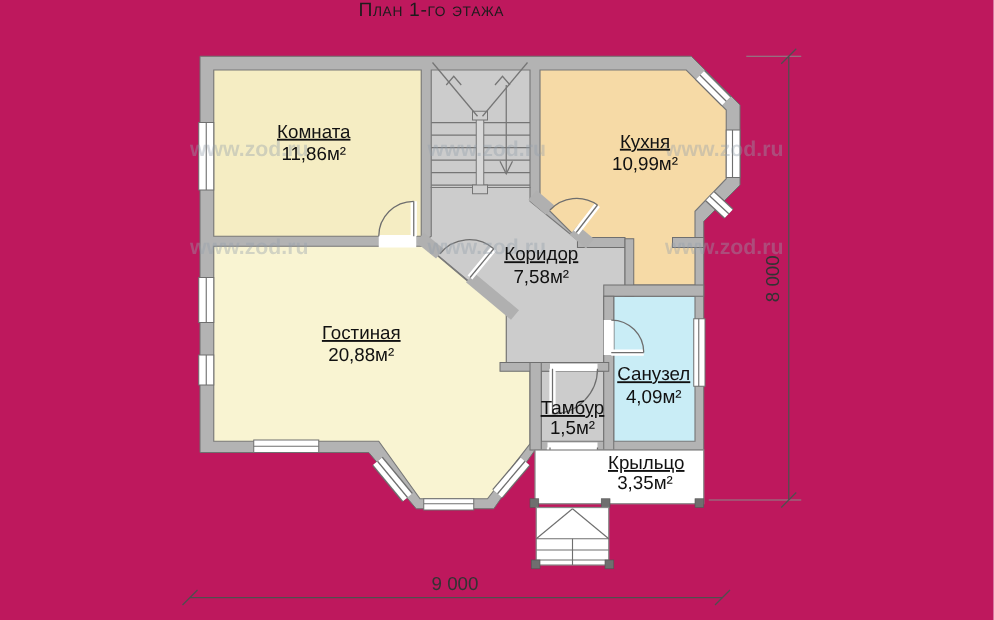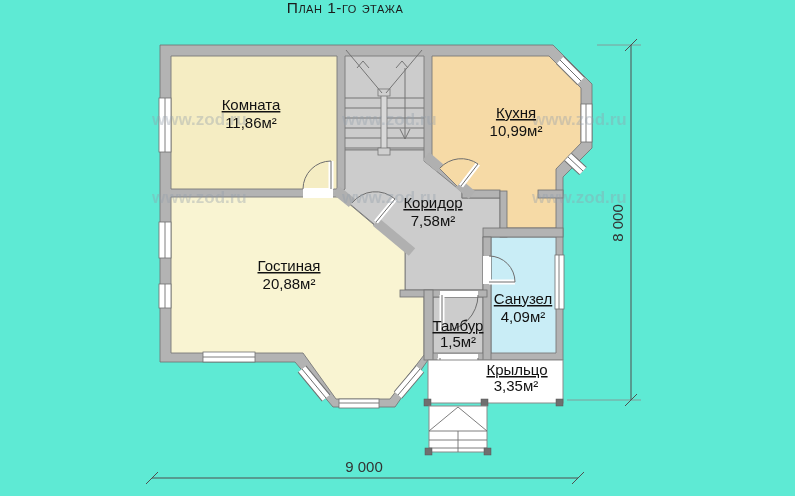--- a/index.html
+++ b/index.html
@@ -1,16 +1,16 @@
 <!DOCTYPE html>
 <html><head>
 <meta charset="utf-8">
 <style>
   html,body{margin:0;padding:0;background:#ffffff;}
-  .stage{position:relative;width:795px;height:496px;background:#5eead4;overflow:hidden;}
+  .stage{position:relative;width:795px;height:496px;background:#be185d;overflow:hidden;}
   svg{display:block;}
   text{font-family:"Liberation Sans","DejaVu Sans",sans-serif;}
   .title-text{font-size:15.5px;font-variant:small-caps;letter-spacing:.5px;fill:#1c1c1c;}
   .room-name{font-size:15px;fill:#111;text-decoration:underline;}
   .room-area{font-size:15px;fill:#111;}
   .dim-text{font-size:15px;fill:#333;}
   .wm-text{font-size:17px;font-weight:bold;fill:#94a0ac;opacity:.38;}
   .wall{fill:#b3b3b3;stroke:#6f6f6f;stroke-width:.8;}
   .room{stroke:#787878;stroke-width:.9;}
   .win-rect{fill:#ffffff;stroke:#6f6f6f;stroke-width:.8;}

